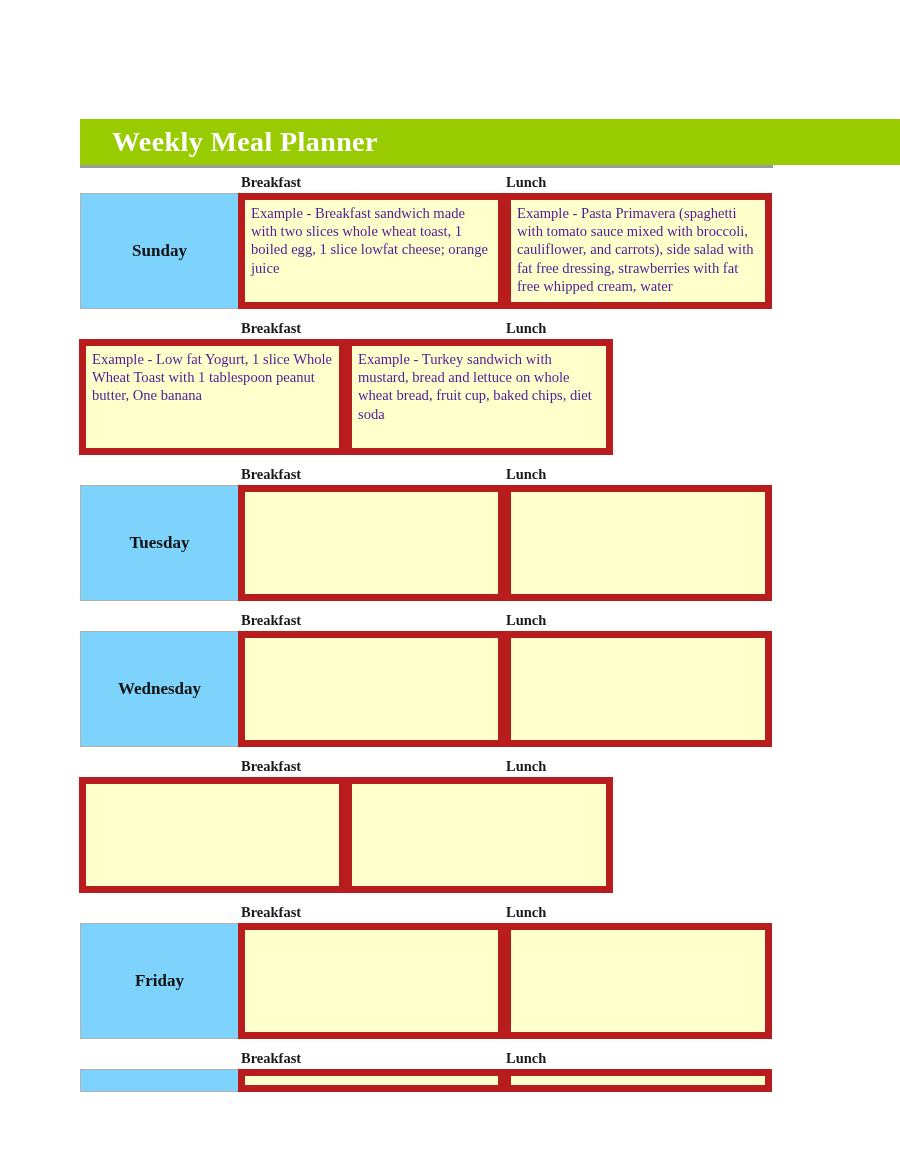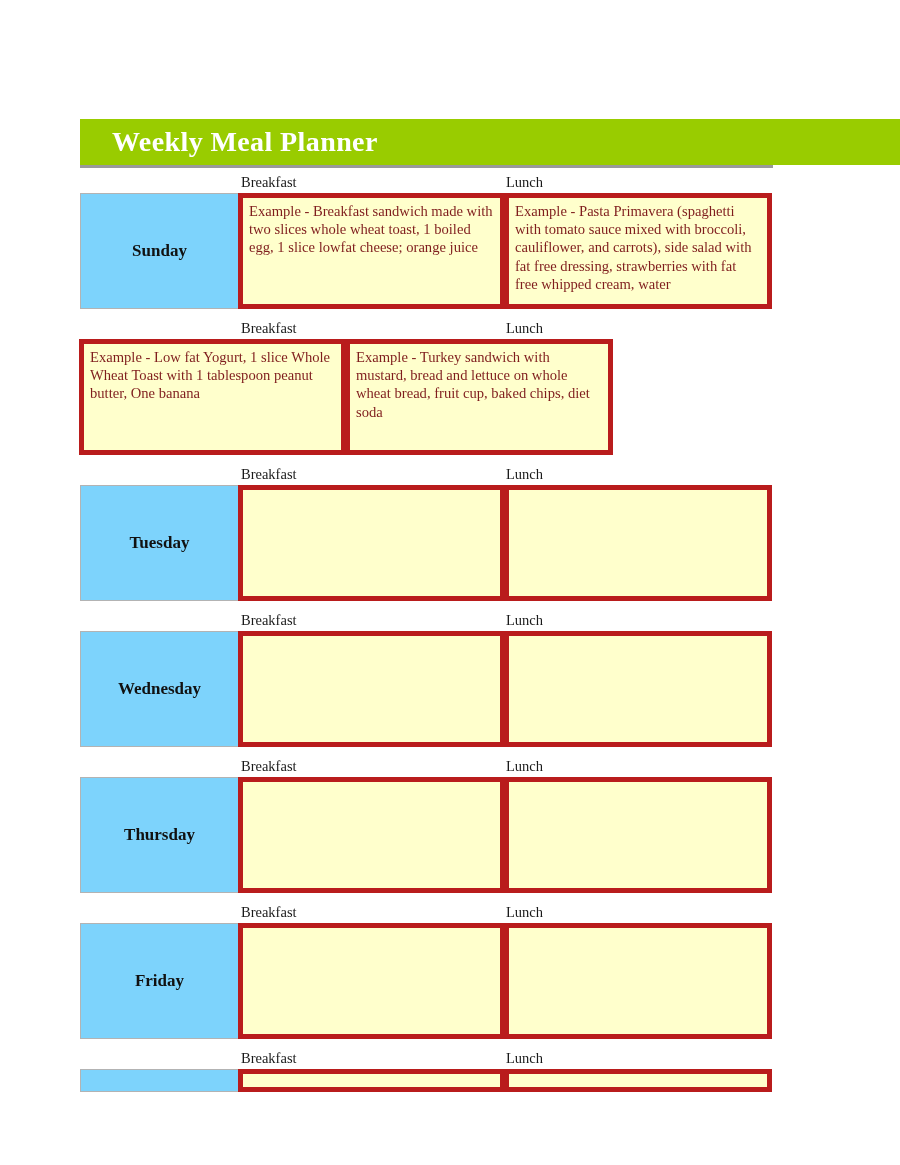--- a/index.html
+++ b/index.html
@@ -74,21 +74,21 @@
 
   .col-head-row {
     position: relative;
     height: 21px;
     width: 693px;
   }
   .col-head {
     position: absolute;
     top: 0;
     font-family: "Liberation Serif", "DejaVu Serif", serif;
-    font-weight: normal;
+    font-weight: bold;
     font-size: 14.5px;
     color: #1a1a1a;
     line-height: 21px;
     white-space: nowrap;
   }
   .col-head.breakfast { left: 161px; }
   .col-head.lunch     { left: 426px; }
 
   .cells-row {
     position: relative;
@@ -108,27 +108,27 @@
     justify-content: center;
     font-family: "Liberation Serif", "DejaVu Serif", serif;
     font-weight: bold;
     font-size: 17px;
     color: #111111;
     text-align: center;
   }
 
   .meal-cell {
     background: #ffffcc;
-    border: 5px solid #b91c1c;
+    border: 7px solid #b91c1c;
     box-sizing: border-box;
     padding: 4px 6px 4px 6px;
     font-family: "Liberation Serif", "DejaVu Serif", serif;
     font-size: 14.6px;
     line-height: 1.25;
-    color: #7f1d1d;
+    color: #4c1d95;
     overflow: hidden;
     word-wrap: break-word;
   }
   .meal-cell.breakfast {
     width: 267px;
     flex: 0 0 267px;
     margin-left: -1px;
   }
   .meal-cell.lunch {
     width: 268px;
@@ -202,21 +202,20 @@
         <div class="meal-cell lunch"></div>
       </div>
     </div>
 
     <div class="day-block">
       <div class="col-head-row">
         <div class="col-head breakfast">Breakfast</div>
         <div class="col-head lunch">Lunch</div>
       </div>
       <div class="cells-row">
-        <div class="day-label">Thursday</div>
         <div class="meal-cell breakfast"></div>
         <div class="meal-cell lunch"></div>
       </div>
     </div>
 
     <div class="day-block">
       <div class="col-head-row">
         <div class="col-head breakfast">Breakfast</div>
         <div class="col-head lunch">Lunch</div>
       </div>

